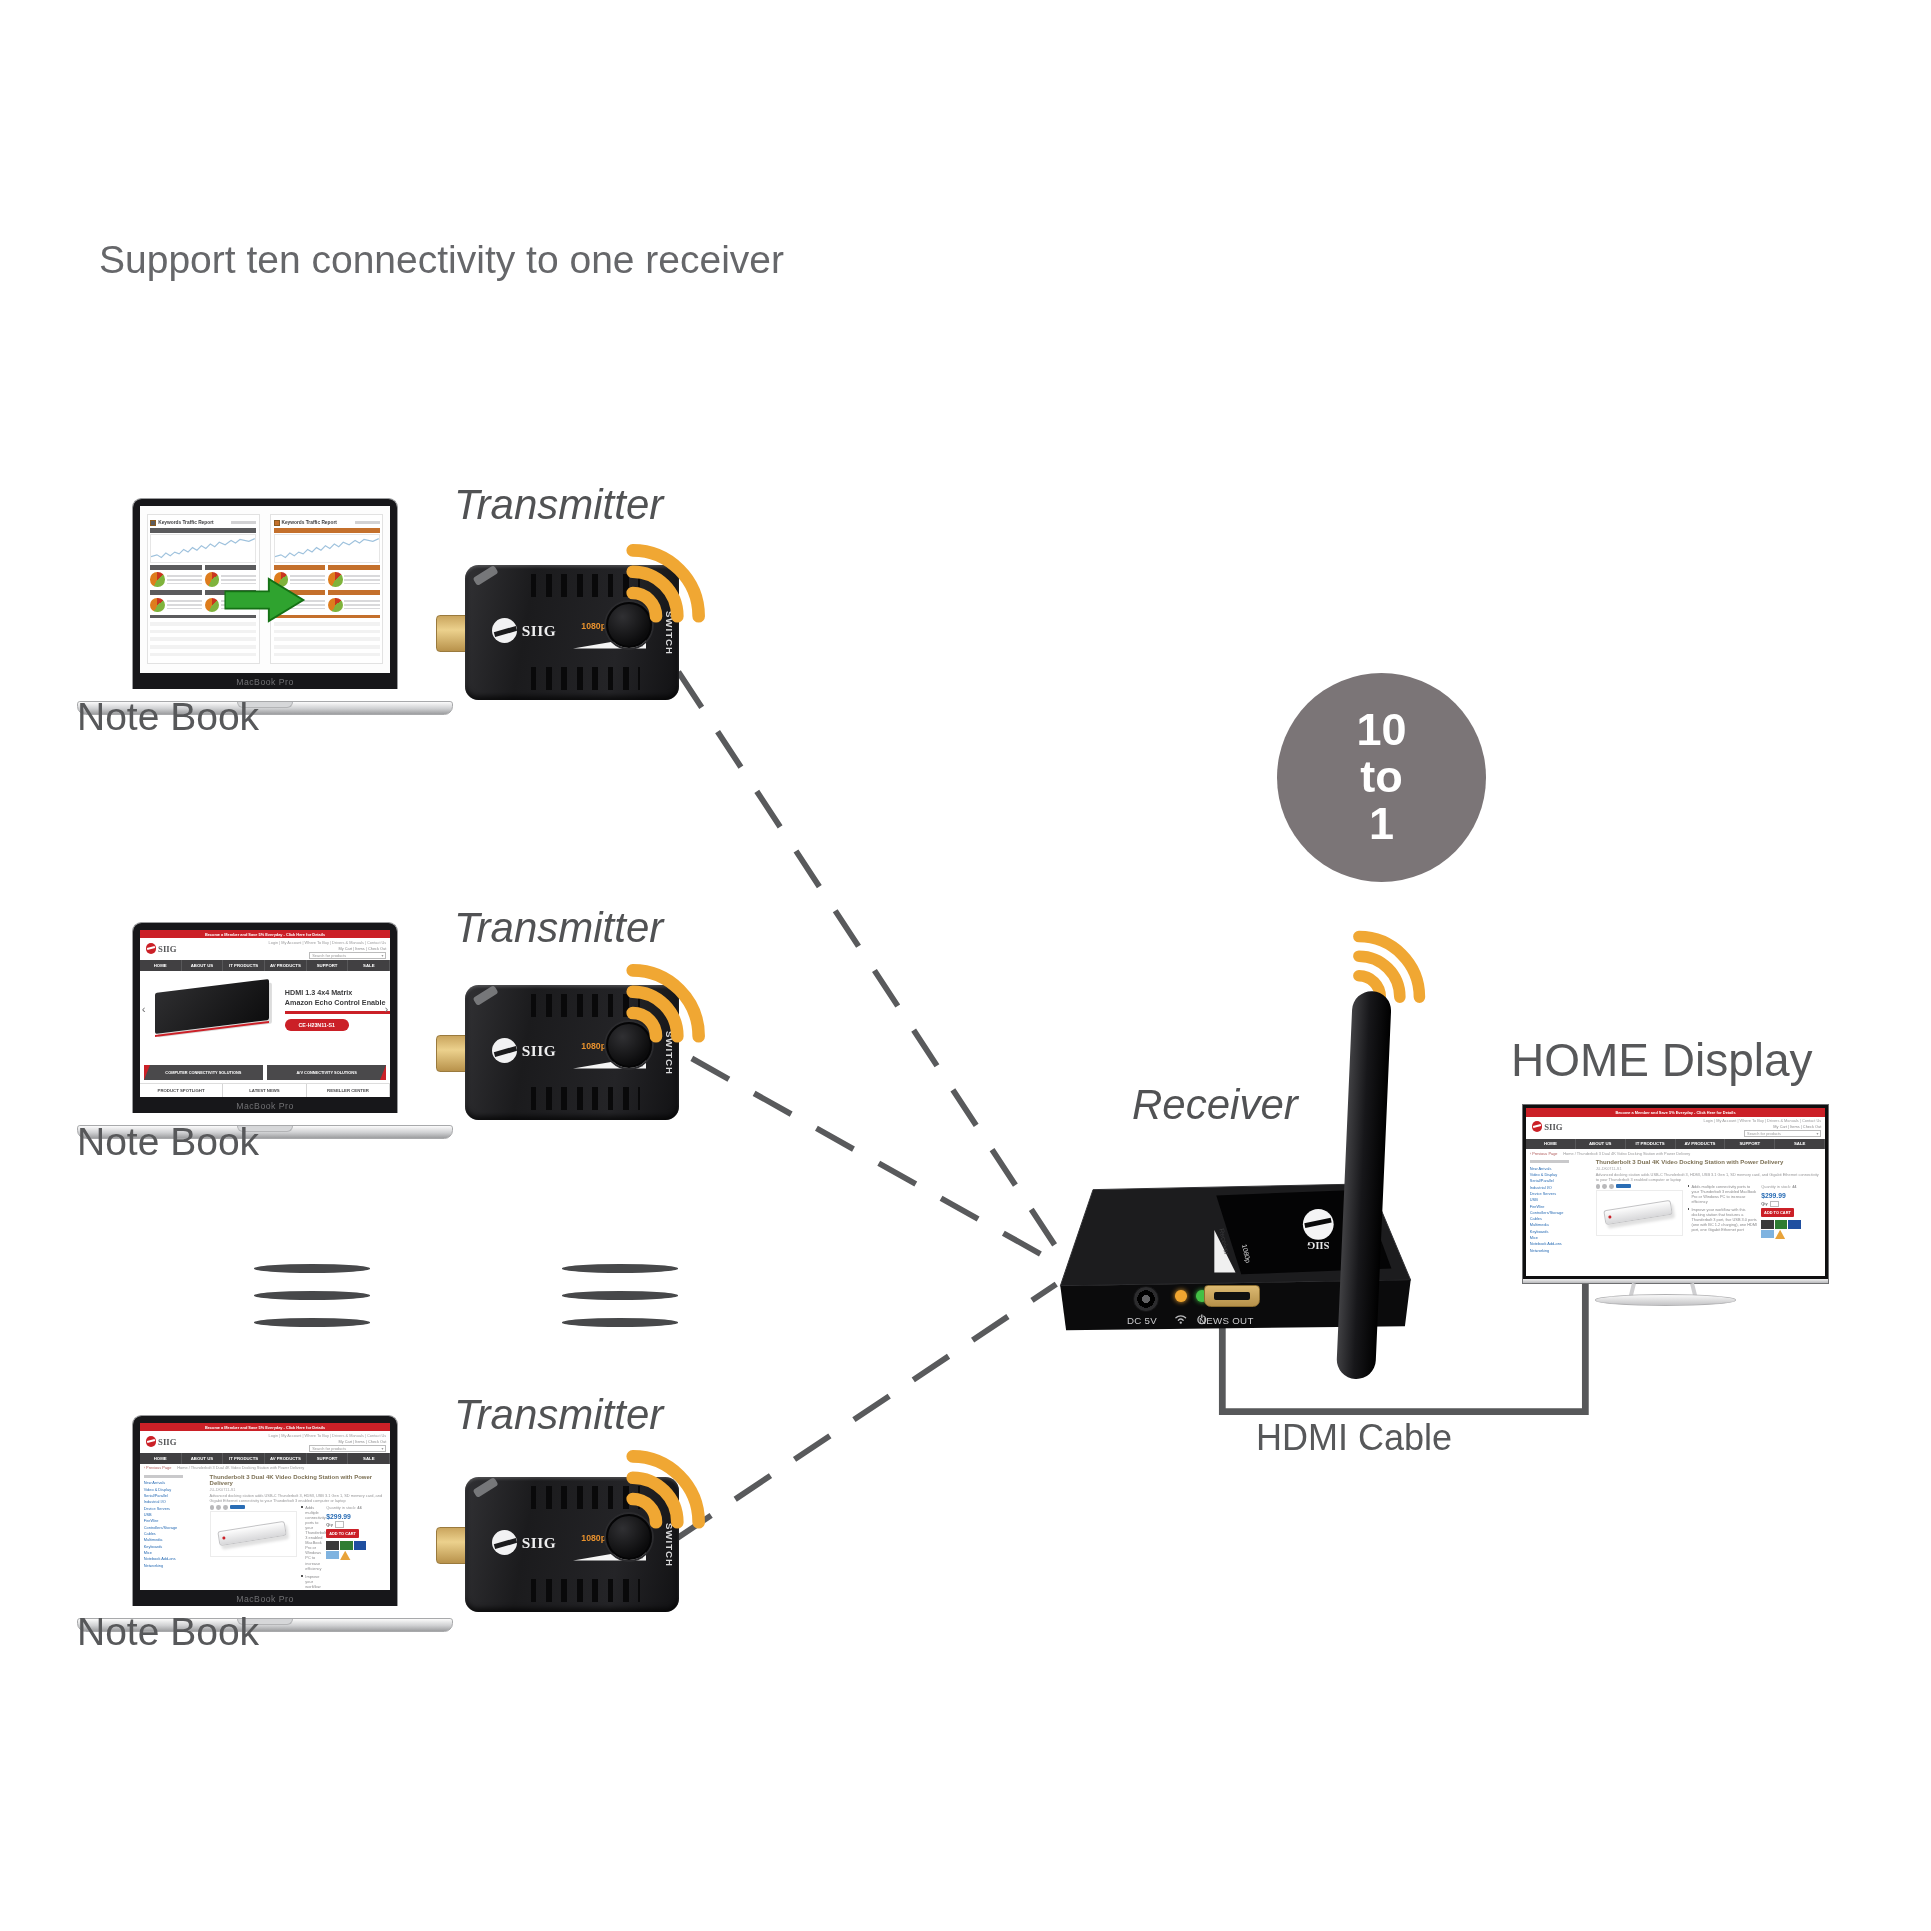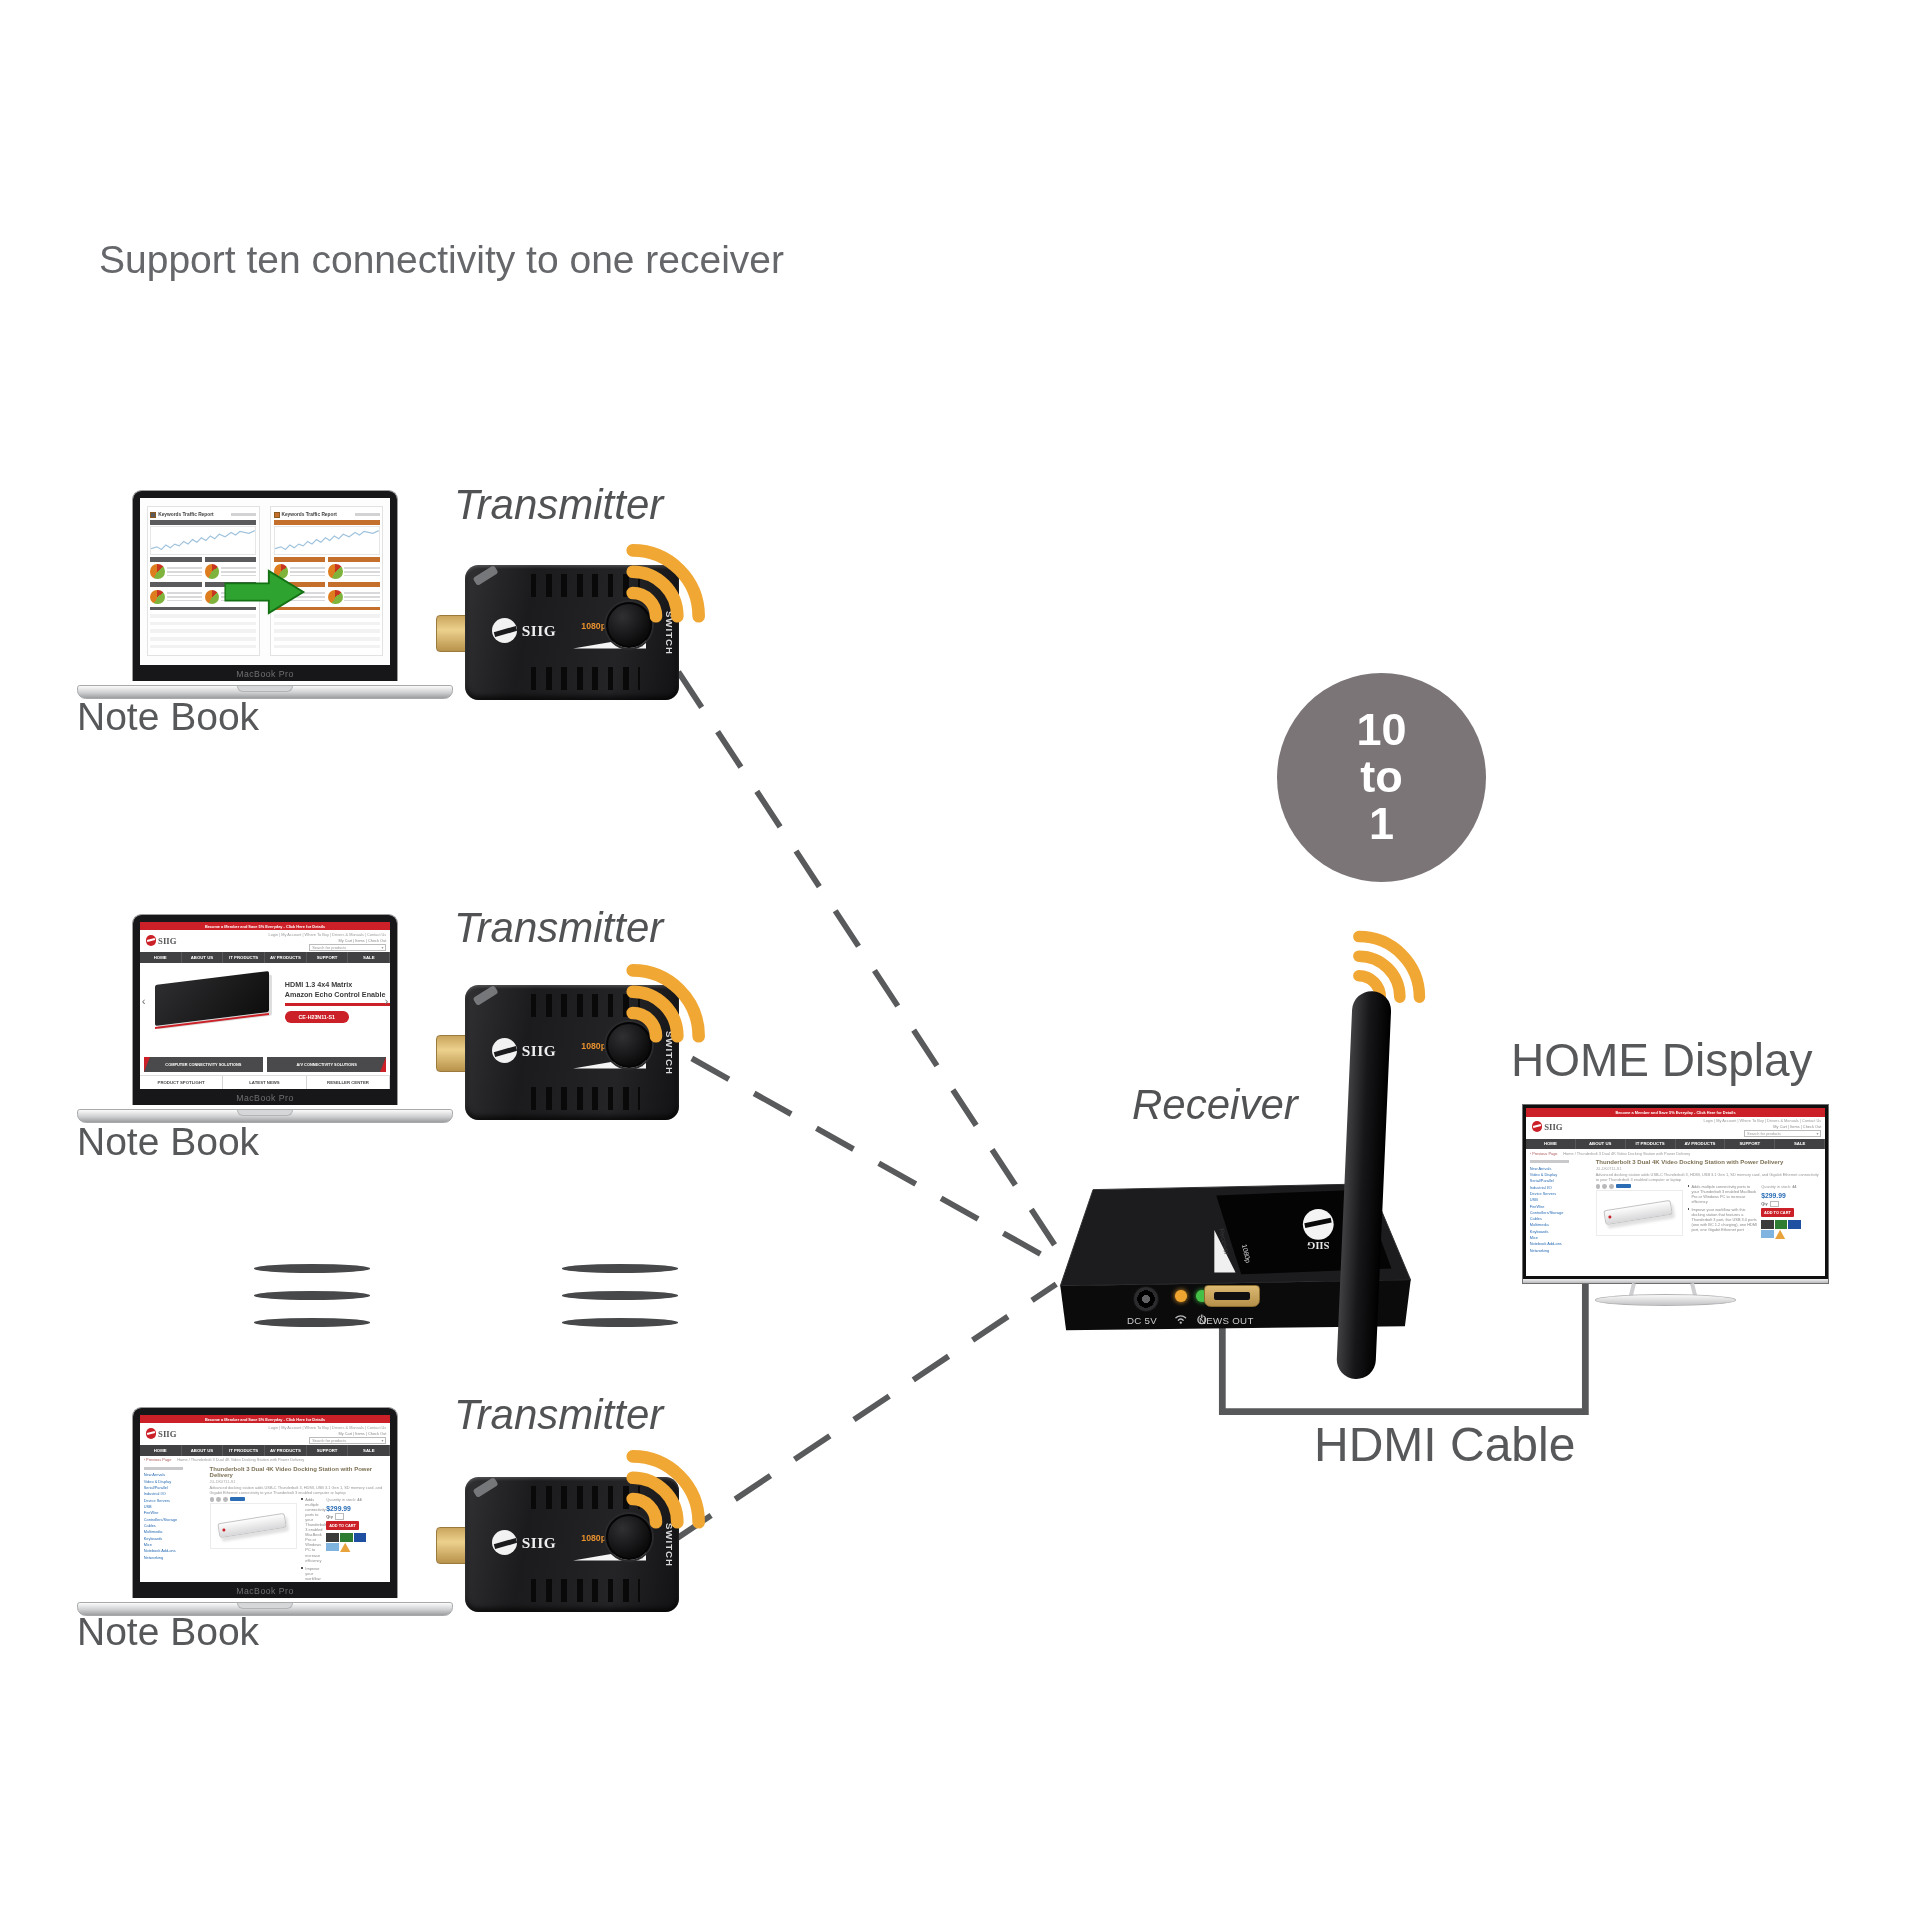--- a/index.html
+++ b/index.html
@@ -13,21 +13,21 @@
   
   .lbl{position:absolute;color:#57585a;z-index:4;white-space:nowrap}
   .lbl.it{font-style:italic;color:#515254}
   .lbl.center{text-align:left}
 
   
   #wires{position:absolute;left:0;top:0;z-index:1}
 
   
   .laptop{position:absolute;width:376px;z-index:2}
-  .lap-screen{position:relative;width:266px;height:191px;margin:4px auto;background:#17171a;
+  .lap-screen{position:relative;width:266px;height:191px;margin:12px auto;background:#17171a;
     border:1.9px solid #9b9c9e;border-bottom:none;border-radius:9.7px 9.7px 0 0;padding:6.8px 6.8px 16.4px 6.8px}
   .scr{position:relative;width:100%;height:100%;background:#fff;overflow:hidden}
   .lap-brand{position:absolute;left:0;bottom:1.9px;width:100%;text-align:center;font-size:8.7px;color:#707073;letter-spacing:0.5px}
   .lap-base{position:relative;width:376px;height:13.5px;background:linear-gradient(#fbfbfb,#cfd0d2 55%,#9d9ea0);
     border:1px solid #a8a9ab;border-radius:2.9px 2.9px 8.7px 8.7px}
   .lap-notch{position:absolute;left:50%;top:0;transform:translateX(-50%);width:56px;height:5.8px;background:#d6d7d9;
     border:1px solid #b3b4b6;border-top:none;border-radius:0 0 7.7px 7.7px}
 
   
   .dots{position:absolute;z-index:2}
@@ -706,16 +706,16 @@
           </div>
         </div>
       </div>
     </div>
     <div class="mon-strip"></div>
   </div>
   <div class="stand-leg" style="left:1630px;top:1283px;transform:rotate(14deg)"></div>
   <div class="stand-leg" style="left:1692px;top:1283px;transform:rotate(-14deg)"></div>
   <div class="stand-base"></div>
 
-  <div class="lbl center" style="left:1314px;top:1417px;width:309px;font-size:48px">HDMI Cable</div>
+  <div class="lbl center" style="left:1256px;top:1417px;width:309px;font-size:36px">HDMI Cable</div>
 
 </div>
 
 
 </body></html>

